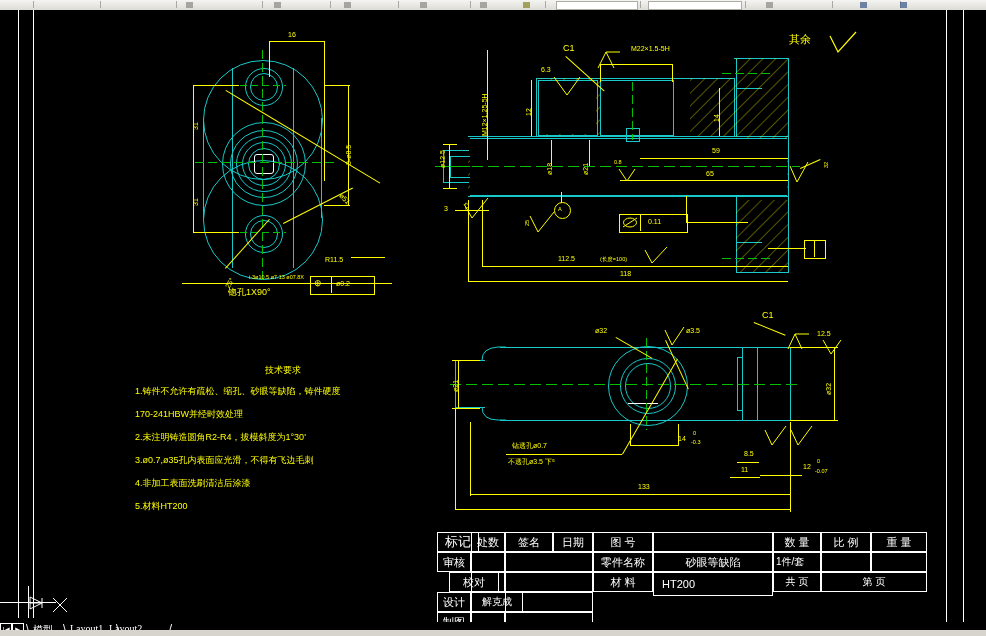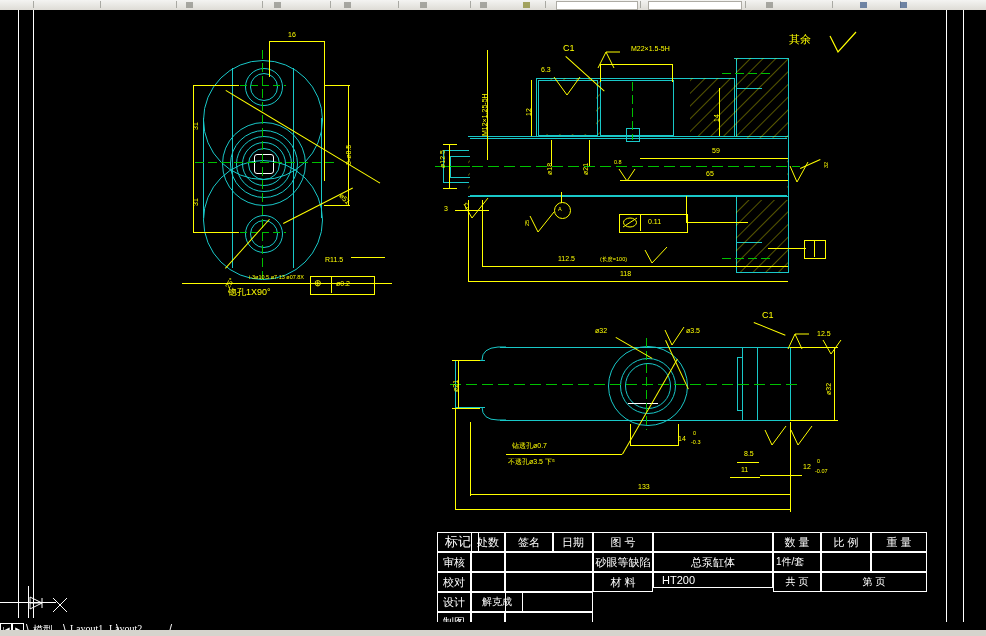--- a/index.html
+++ b/index.html
@@ -420,43 +420,52 @@
       <div class="cell" style="left:116px;top:0;width:40px;height:20px;font-size:11px">日期</div>
       <div class="cell" style="left:156px;top:0;width:60px;height:20px;font-size:11px">图 号</div>
       <div class="cell" style="left:216px;top:0;width:120px;height:20px;"></div>
       <div class="cell" style="left:336px;top:0;width:48px;height:20px;font-size:11px">数 量</div>
       <div class="cell" style="left:384px;top:0;width:50px;height:20px;font-size:11px">比 例</div>
       <div class="cell" style="left:434px;top:0;width:56px;height:20px;font-size:11px">重 量</div>
 
       <div class="cell" style="left:0;top:20px;width:34px;height:20px;font-size:11px">审核</div>
       <div class="cell" style="left:34px;top:20px;width:34px;height:20px"></div>
       <div class="cell" style="left:68px;top:20px;width:88px;height:20px"></div>
-      <div class="cell" style="left:156px;top:20px;width:60px;height:20px;font-size:11px">砂眼等缺陷</div>
-      <div class="cell" style="left:216px;top:20px;width:120px;height:20px;font-size:11px">总泵缸体</div>
+      <div class="cell" style="left:156px;top:20px;width:60px;height:20px;font-size:11px">零件名称</div>
+      <div class="cell" style="left:216px;top:20px;width:120px;height:20px;font-size:11px">砂眼等缺陷</div>
       <div class="cell lft" style="left:336px;top:20px;width:48px;height:20px;font-size:10px">1件/套</div>
       <div class="cell" style="left:384px;top:20px;width:50px;height:20px"></div>
       <div class="cell" style="left:434px;top:20px;width:56px;height:20px"></div>
 
-      <div class="cell" style="left:0;top:40px;width:34px;height:20px;font-size:11px">校对</div>
+      <div class="cell" style="left:12px;top:40px;width:50px;height:20px;font-size:11px">校对</div>
       <div class="cell" style="left:34px;top:40px;width:34px;height:20px"></div>
       <div class="cell" style="left:68px;top:40px;width:88px;height:20px"></div>
       <div class="cell" style="left:156px;top:40px;width:60px;height:20px;font-size:11px">材  料</div>
-      <div class="cell lft" style="left:216px;top:40px;width:120px;height:16px;font-size:11px;padding-left:8px">HT200</div>
+      <div class="cell lft" style="left:216px;top:40px;width:120px;height:24px;font-size:11px;padding-left:8px">HT200</div>
       <div class="cell" style="left:336px;top:40px;width:48px;height:20px;font-size:10px">共    页</div>
       <div class="cell" style="left:384px;top:40px;width:106px;height:20px;font-size:10px">第    页</div>
 
       <div class="cell" style="left:0;top:60px;width:34px;height:20px;font-size:11px">设计</div>
       <div class="cell" style="left:34px;top:60px;width:52px;height:20px;font-size:10px">解克成</div>
       <div class="cell" style="left:68px;top:60px;width:88px;height:20px"></div>
 
       <div class="cell" style="left:0;top:80px;width:34px;height:20px;font-size:11px">制图</div>
       <div class="cell" style="left:34px;top:80px;width:34px;height:20px"></div>
       <div class="cell" style="left:68px;top:80px;width:88px;height:20px"></div>
     </div>
 
+    <div style="position:absolute;left:135px;top:356px;width:320px;">
+      <div class="t med" style="position:relative;left:130px;top:0;color:#ffff00;">技术要求</div>
+      <div class="t med" style="position:relative;left:0;top:12px">1.铸件不允许有疏松、缩孔、砂眼等缺陷，铸件硬度</div>
+      <div class="t med" style="position:relative;left:0;top:26px">170-241HBW并经时效处理</div>
+      <div class="t med" style="position:relative;left:0;top:40px">2.未注明铸造圆角R2-R4，拔模斜度为1°30'</div>
+      <div class="t med" style="position:relative;left:0;top:54px">3.ø0.7,ø35孔内表面应光滑，不得有飞边毛刺</div>
+      <div class="t med" style="position:relative;left:0;top:68px">4.非加工表面洗刷清洁后涂漆</div>
+      <div class="t med" style="position:relative;left:0;top:82px">5.材料HT200</div>
+    </div>
 
     <div class="cross-h" style="left:0;top:592px;width:56px"></div>
     <div class="cross-v" style="left:28px;top:576px;height:32px"></div>
     <svg style="position:absolute;left:28px;top:584px;width:24px;height:18px" viewBox="0 0 24 18">
       <path d="M2 3 L14 9 L2 15 Z" fill="none" stroke="#ffffff" stroke-width="1"></path>
       <line x1="2" y1="9" x2="14" y2="9" stroke="#ffffff" stroke-width="1"></line>
       <line x1="14" y1="4" x2="14" y2="14" stroke="#ffffff" stroke-width="1"></line>
     </svg>
     <svg style="position:absolute;left:50px;top:585px;width:20px;height:20px" viewBox="0 0 20 20">
       <line x1="3" y1="3" x2="17" y2="17" stroke="#ffffff" stroke-width="1"></line>

